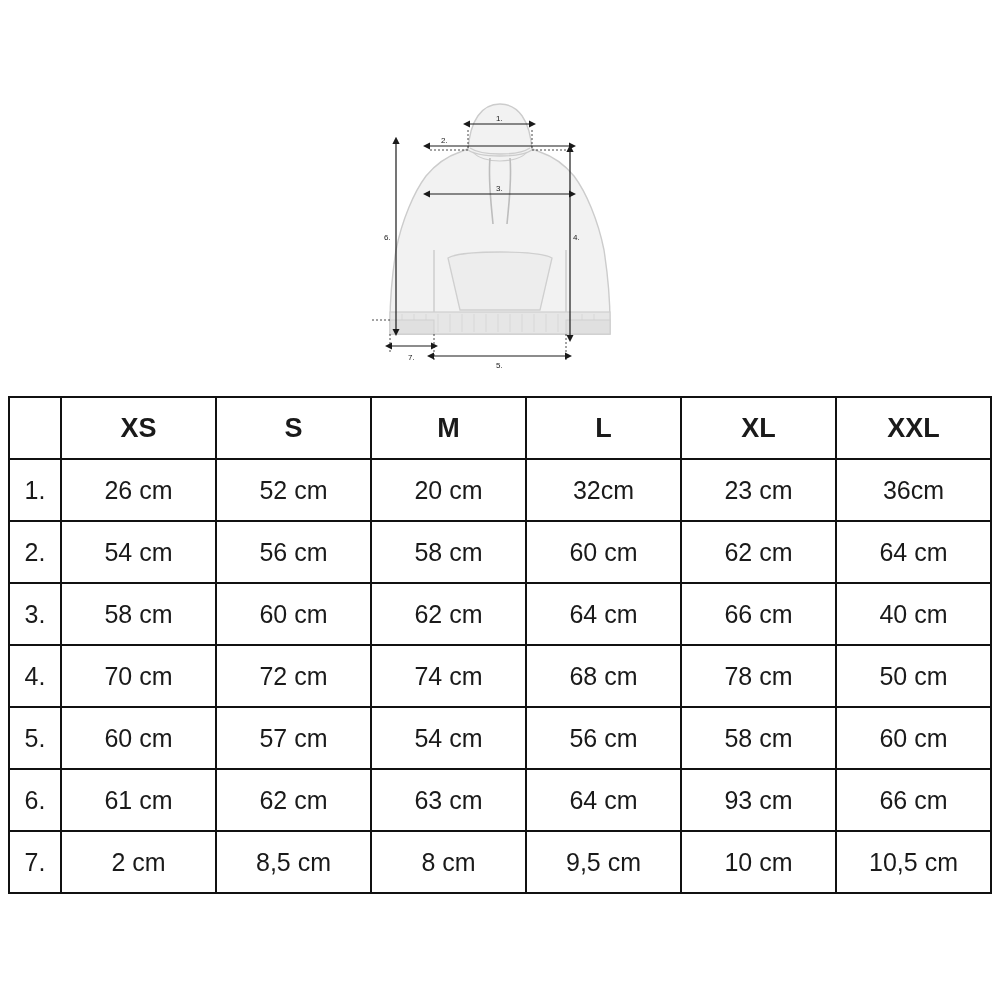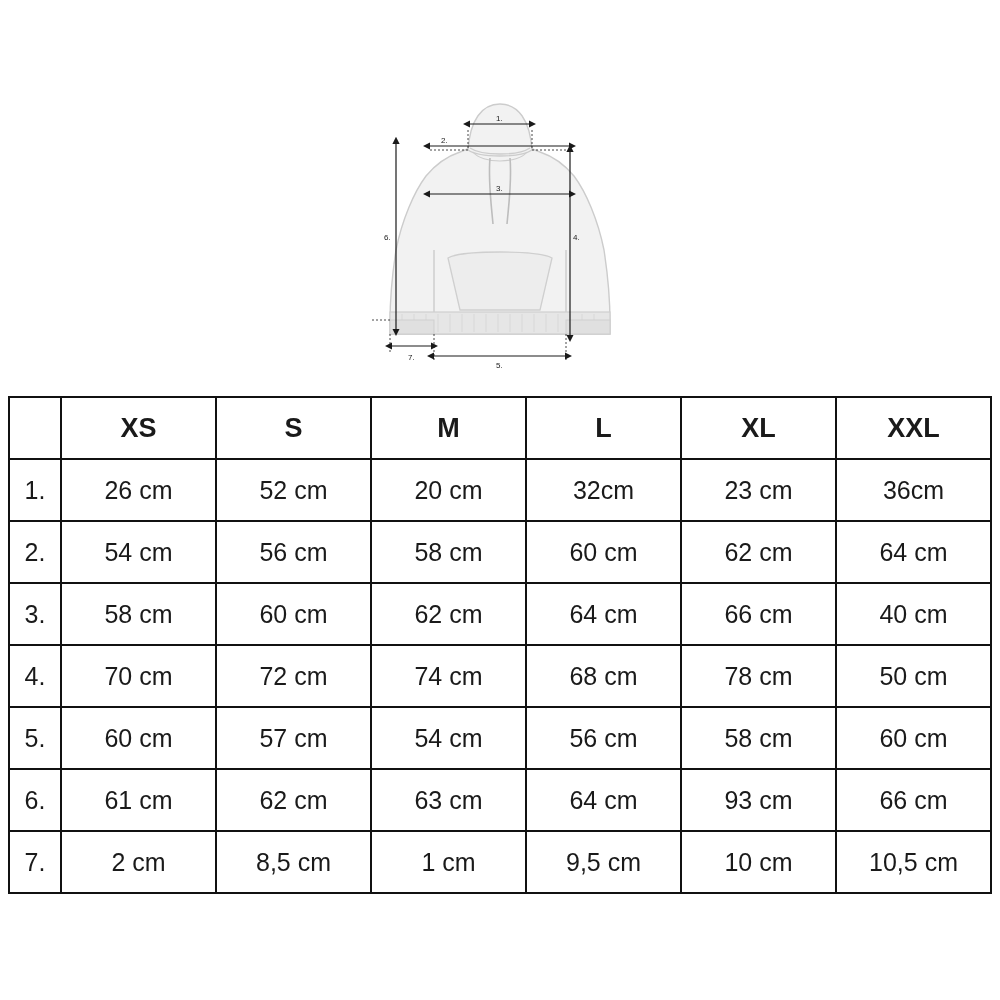--- a/index.html
+++ b/index.html
@@ -237,19 +237,19 @@
       <td>62 cm</td>
       <td>63 cm</td>
       <td>64 cm</td>
       <td>93 cm</td>
       <td>66 cm</td>
     </tr>
     <tr>
       <td class="row-label">7.</td>
       <td>2 cm</td>
       <td>8,5 cm</td>
-      <td>1 cm</td>
+      <td>8 cm</td>
       <td>9,5 cm</td>
       <td>10 cm</td>
       <td>10,5 cm</td>
     </tr>
   </tbody>
 </table>
 
 </body></html>

